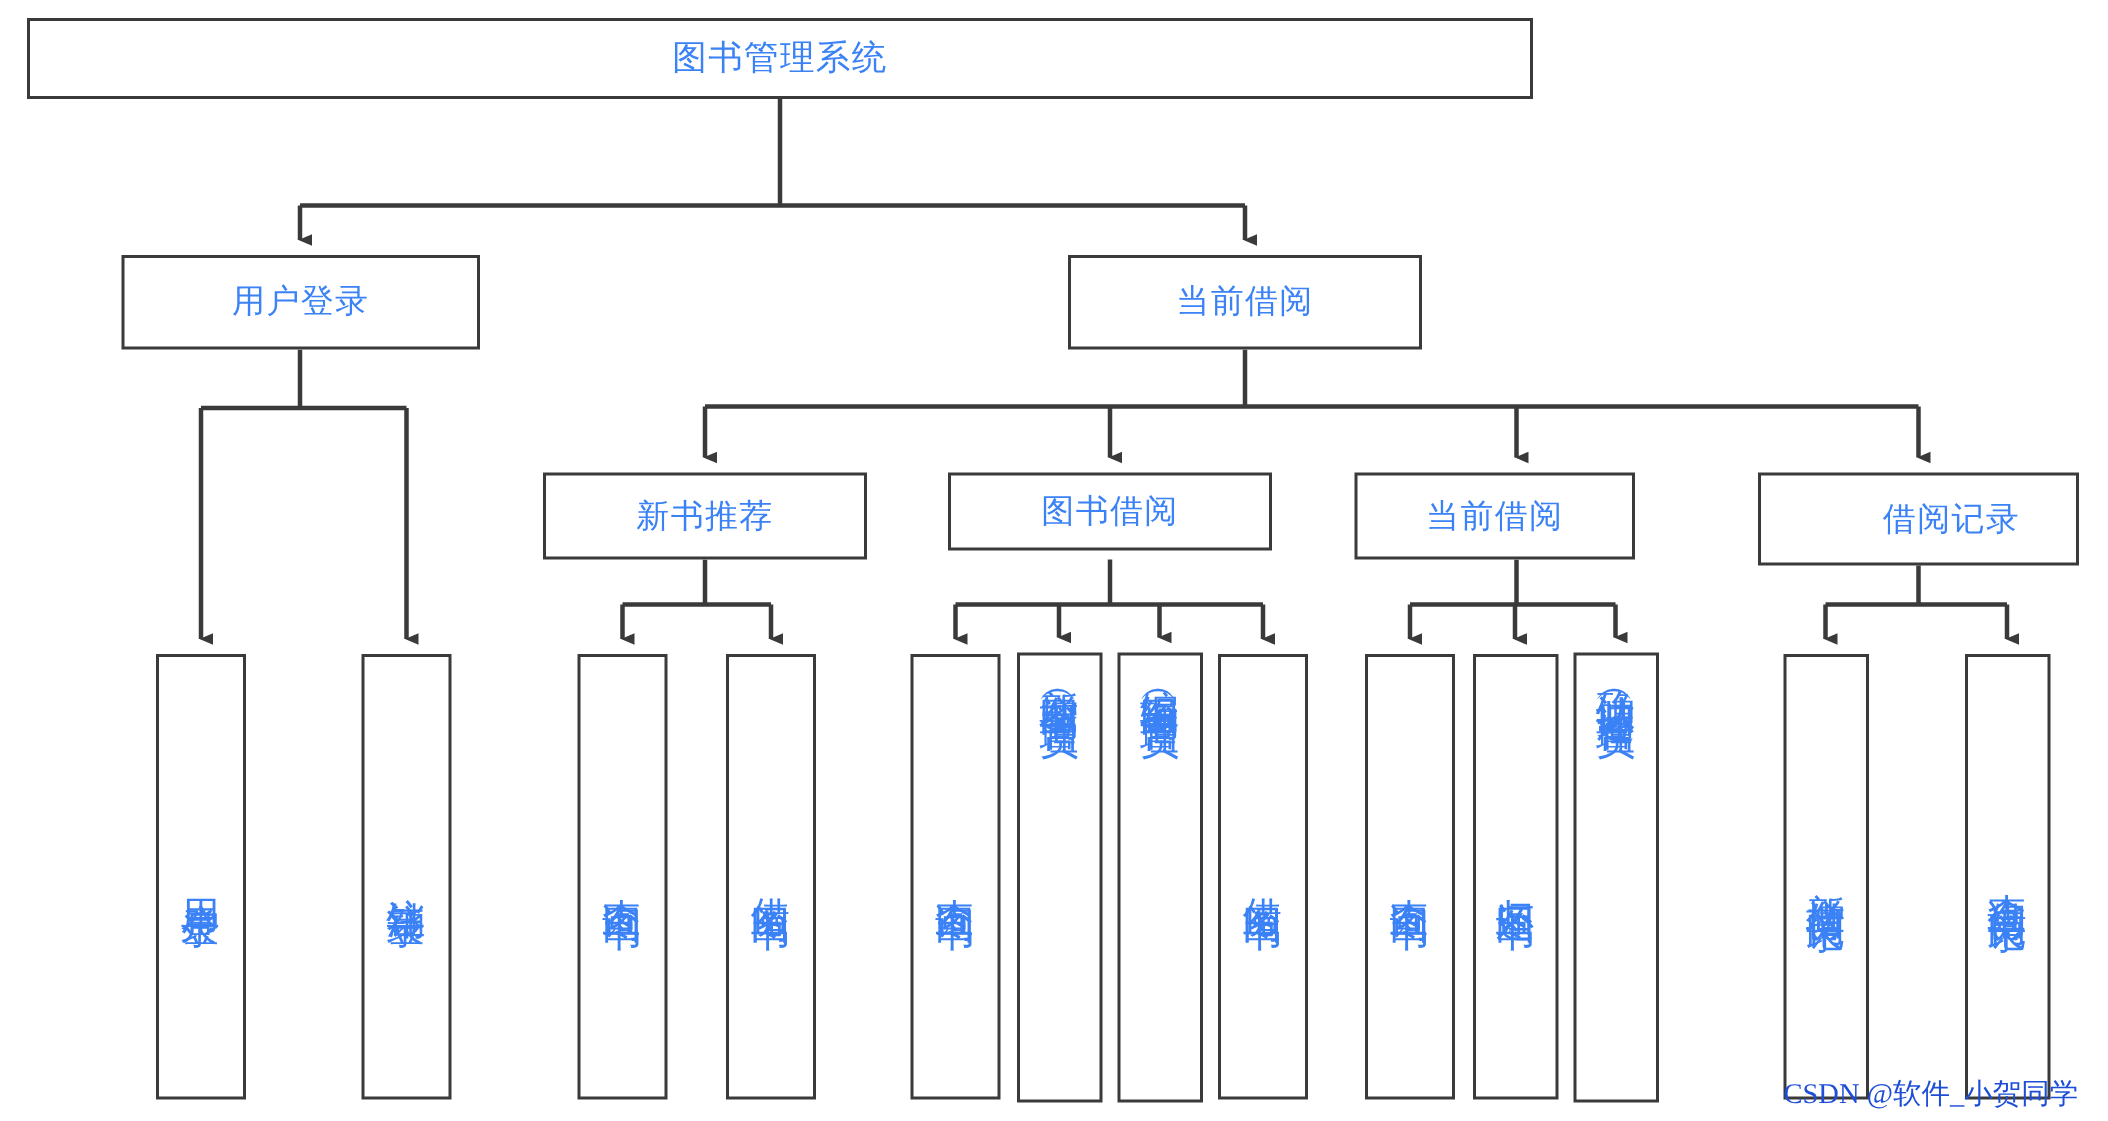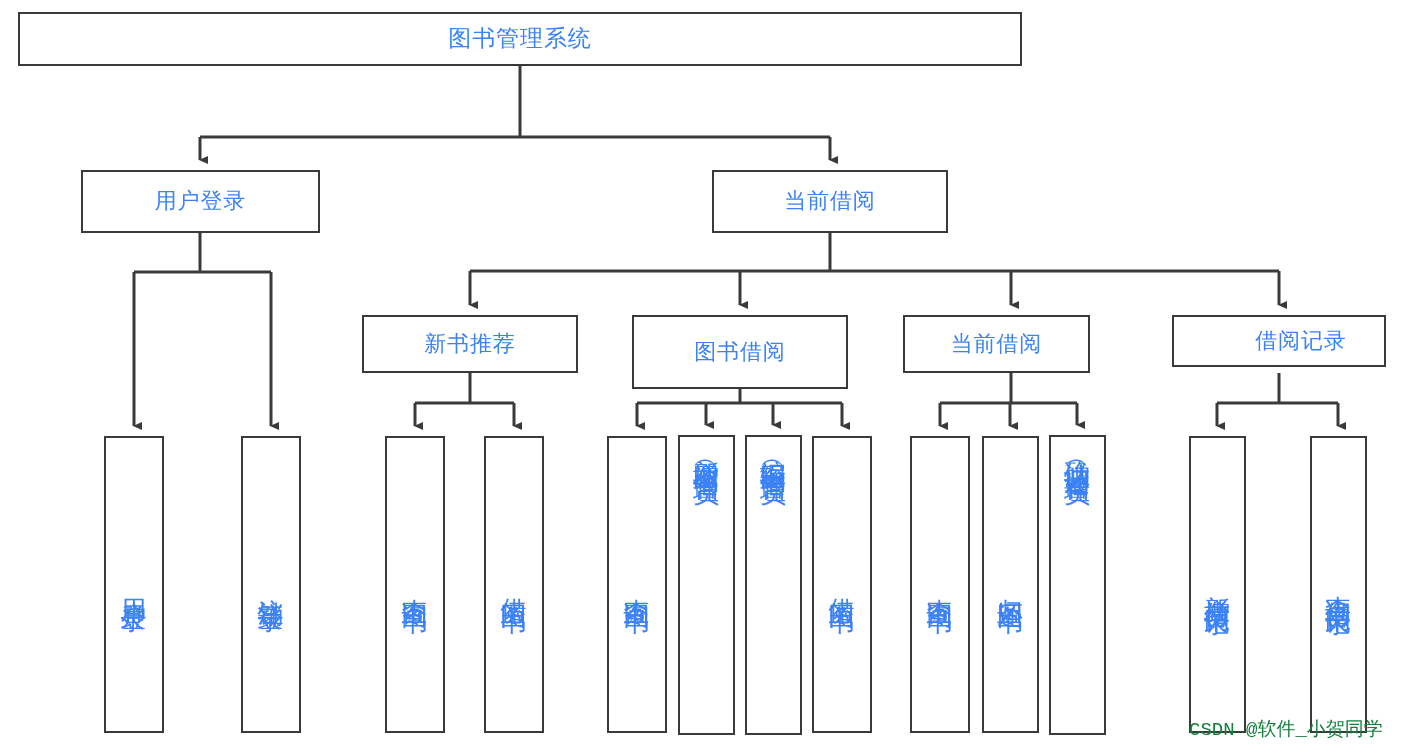--- a/index.html
+++ b/index.html
@@ -70,24 +70,24 @@
     margin-bottom: auto;
   }
   .node.vert.top .node-label {
     margin-top: 2px;
   }
   .watermark {
     position: absolute;
     left: 1189px;
     top: 716px;
     font-size: 19px;
-    color: #15803d;
+    color: #1d4ed8;
     white-space: nowrap;
     z-index: 3;
-    font-family: Liberation Mono, monospace;
+    font-family: Liberation Serif, serif;
   }
 </style>
 </head>
 <body>
 
 <div id="canvas">
 
   <svg id="connectors" viewBox="0 0 1405 747" xmlns="http://www.w3.org/2000/svg">
     <defs>
       <marker id="arrowhead" markerWidth="9" markerHeight="9" refX="4.5" refY="8" orient="auto" markerUnits="userSpaceOnUse">
@@ -150,27 +150,27 @@
   <div class="node horiz" style="left:81px; top:170px; width:239px; height:63px;">
     <span class="node-label">用户登录</span>
   </div>
   <div class="node horiz" style="left:712px; top:170px; width:236px; height:63px;">
     <span class="node-label">当前借阅</span>
   </div>
 
   <div class="node horiz" style="left:362px; top:315px; width:216px; height:58px;">
     <span class="node-label">新书推荐</span>
   </div>
-  <div class="node horiz" style="left:632px; top:315px; width:216px; height:74px;align-items:center;">
+  <div class="node horiz" style="left:632px; top:315px; width:216px; height:52px;align-items:center;">
     <span class="node-label">图书借阅</span>
   </div>
   <div class="node horiz" style="left:903px; top:315px; width:187px; height:58px;">
     <span class="node-label">当前借阅</span>
   </div>
-  <div class="node horiz" style="left:1172px; top:315px; width:214px; height:52px;padding-left:44px;">
+  <div class="node horiz" style="left:1172px; top:315px; width:214px; height:62px;padding-left:44px;">
     <span class="node-label">借阅记录</span>
   </div>
 
   <div class="node vert mid" style="left:104px; top:436px; width:60px; height:297px;">
     <span class="node-label">用户登录</span>
   </div>
   <div class="node vert mid" style="left:241px; top:436px; width:60px; height:297px;">
     <span class="node-label">注销登录</span>
   </div>
   <div class="node vert mid" style="left:385px; top:436px; width:60px; height:297px;">

